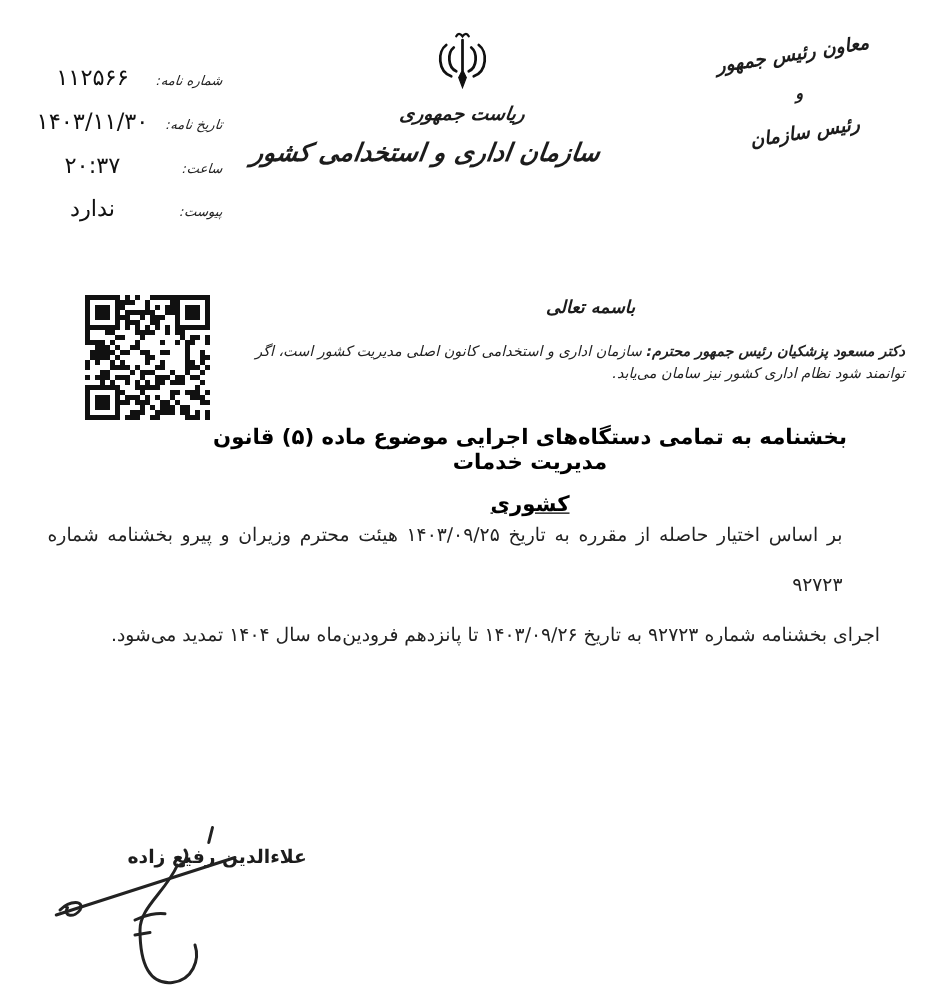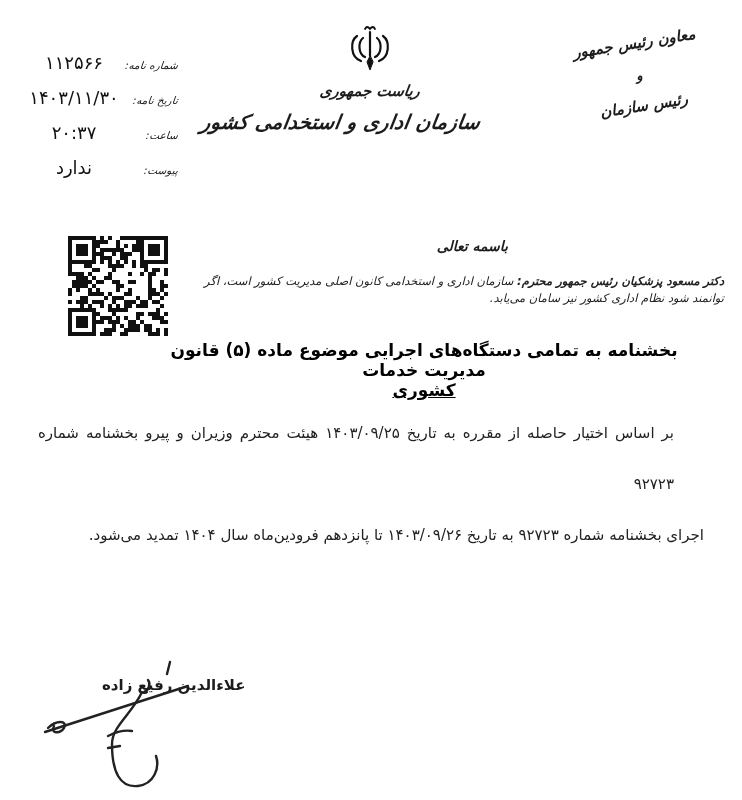--- a/index.html
+++ b/index.html
@@ -25,24 +25,24 @@
   .official .l2{margin-bottom:14px;font-size:13px;}
   
   .qr{position:absolute;top:236px;left:68px;width:100px;height:100px;}
   
   .besmellah{position:absolute;top:238px;right:234px;font-size:14px;font-weight:bold;font-style:italic;}
   .quote{position:absolute;top:273px;right:18px;left:180px;direction:rtl;text-align:right;
          font-size:11.5px;font-style:italic;color:#222;line-height:1.5;}
   .quote .speaker{font-weight:bold;}
   
   .subject{position:absolute;top:340px;right:44px;left:150px;text-align:center;font-weight:bold;font-size:17px;color:#000;}
-  .subject .t2{text-decoration:underline;}
+  .subject .t2{margin-top:14px;text-decoration:underline;}
   
   .body{position:absolute;top:408px;right:38px;left:38px;direction:rtl;font-size:15px;color:#222;}
-  .body-line{line-height:51px;text-align:justify;text-align-last:justify;white-space:normal;}
+  .body-line{line-height:40px;text-align:justify;text-align-last:justify;white-space:normal;}
   .body-line.first{padding-right:30px;}
   .body-line.last{text-align:start;text-align-last:auto;}
   
   .sig-name{position:absolute;top:676px;left:102px;width:170px;text-align:left;
             font-size:15px;font-weight:bold;white-space:nowrap;}
   .sig-scrawl{position:absolute;top:640px;left:20px;}
 </style>
 </head>
 <body>
 

